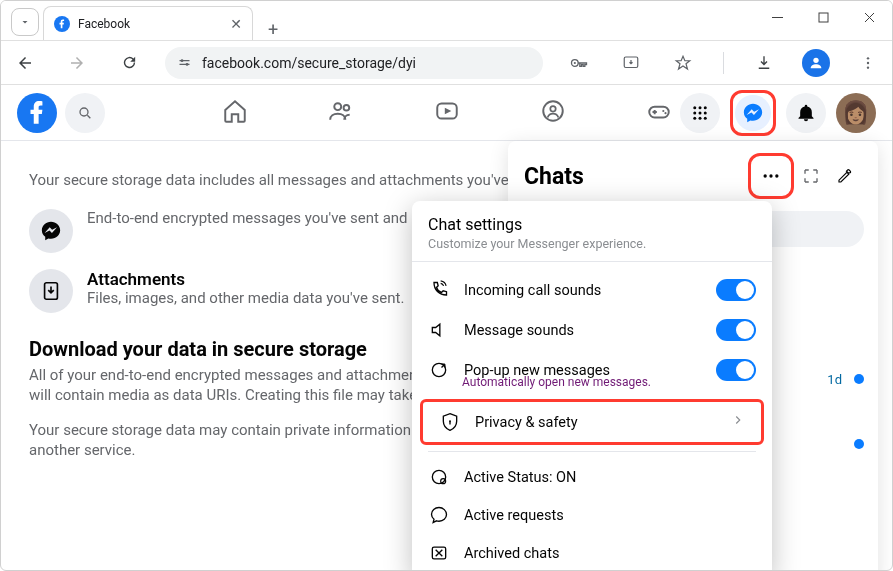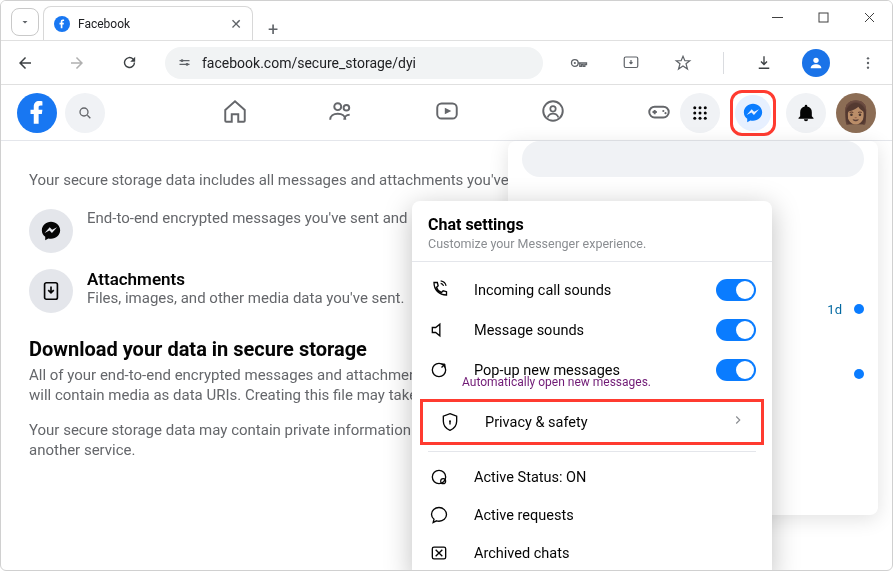--- a/index.html
+++ b/index.html
@@ -62,32 +62,32 @@
   .small-ico{width:34px;height:34px;display:flex;align-items:center;justify-content:center;color:#65676B;border-radius:50%;}
   .chat-search{margin:0 14px 8px;height:36px;background:#f0f2f5;border-radius:18px;}
 
   .chat-row{display:flex;align-items:center;gap:12px;padding:6px 14px;}
   .chat-row .ctext{font-size:14px;color:#050505;flex:1;white-space:nowrap;overflow:hidden;text-overflow:ellipsis;}
   .chat-row .time{font-size:13px;color:#0369a1;}
   .blue-dot{width:10px;height:10px;background:#0a7cff;border-radius:50%;}
 
   
   .settings-menu{position:absolute;left:-96px;top:60px;width:360px;background:#fff;border-radius:8px;box-shadow:0 6px 28px rgba(0,0,0,0.25);z-index:60;padding:14px 0 6px;}
-  .smenu-title{font-size:16px;font-weight:700;padding:0 16px;}
+  .smenu-title{font-size:16px;font-weight:400;padding:0 16px;}
   .smenu-sub{font-size:12.5px;color:#8a8d91;padding:2px 16px 10px;border-bottom:1px solid #e4e6eb;margin:0 16px 8px;margin-left:0;margin-right:0;}
   .smenu-sub{padding-left:16px;padding-right:16px;}
   .sep{height:1px;background:#e4e6eb;margin:6px 16px;}
-  .mitem{display:flex;align-items:center;gap:24px;padding:9px 16px;font-size:14.5px;color:#050505;}
+  .mitem{display:flex;align-items:center;gap:14px;padding:9px 16px;font-size:14.5px;color:#050505;}
   .mitem .mi-txt{flex:1;}
   .subline{font-size:12px;color:#701a75;margin-top:-6px;padding-left:50px;padding-right:28px;padding-bottom:8px;}
   .toggle{width:40px;height:22px;border-radius:11px;background:#0a7cff;position:relative;flex-shrink:0;}
   .toggle::after{content:"";width:18px;height:18px;background:#fff;border-radius:50%;position:absolute;right:2px;top:2px;}
   .chev{color:#8a8d91;}
   .mi-ico{width:22px;display:flex;justify-content:center;color:#050505;}
-  .privacy-hl{border:3px solid #ff3b30;border-radius:0;margin:2px 8px;padding:6px 8px;}
+  .privacy-hl{border:3px solid #ff3b30;border-radius:6px;margin:2px 8px;padding:6px 8px;}
   .privacy-hl .mitem{padding:4px 8px;}
 </style>
 </head>
 <body>
 
 <div class="titlebar">
   <div class="tab-strip">
     <div class="tab-dropdown">
       <svg width="12" height="12" viewBox="0 0 24 24">
           <path d="M7 10l5 5 5-5z" fill="#5f6368"></path>
@@ -285,20 +285,42 @@
       <div class="t2">Files, images, and other media data you've sent.</div>
     </div>
   </div>
 
   <div class="h2">Download your data in secure storage</div>
   <div class="body">All of your end-to-end encrypted messages and attachments will be downloaded. The JSON file of your secure storage data will contain media as data URIs. Creating this file may take several minutes.</div>
   <div class="body" style="margin-top:14px;">Your secure storage data may contain private information. Be careful when storing, sending, or uploading your JSON file to another service.</div>
 </div>
 
 <div class="chats-panel">
+  <div class="chats-hdr">
+    <div class="title">Chats</div>
+    <div class="dots-highlight">
+      <div class="small-ico">
+        <svg width="20" height="20" viewBox="0 0 24 24">
+            <circle cx="5" cy="12" r="2" fill="#050505"></circle>
+            <circle cx="12" cy="12" r="2" fill="#050505"></circle>
+            <circle cx="19" cy="12" r="2" fill="#050505"></circle>
+          </svg>
+      </div>
+    </div>
+    <div class="small-ico">
+        <svg width="18" height="18" viewBox="0 0 24 24">
+          <path d="M4 4h5M4 4v5M20 4h-5M20 4v5M4 20h5M4 20v-5M20 20h-5M20 20v-5" stroke="#65676B" stroke-width="1.8" fill="none"></path>
+        </svg>
+      </div>
+    <div class="small-ico">
+        <svg width="18" height="18" viewBox="0 0 24 24">
+          <path d="M4 17.5V20h2.5L17 9.5 14.5 7 4 17.5zM19 7.5a1.4 1.4 0 0 0 0-2L17.5 4a1.4 1.4 0 0 0-2 0L14 5.5 16.5 8 19 7.5z" fill="none" stroke="#050505" stroke-width="1.6"></path>
+        </svg>
+      </div>
+  </div>
 
   <div class="chat-search"></div>
 
   <div class="settings-menu">
     <div class="smenu-title">Chat settings</div>
     <div class="smenu-sub">Customize your Messenger experience.</div>
 
     <div class="mitem">
       <span class="mi-ico">
           <svg width="20" height="20" viewBox="0 0 24 24">

